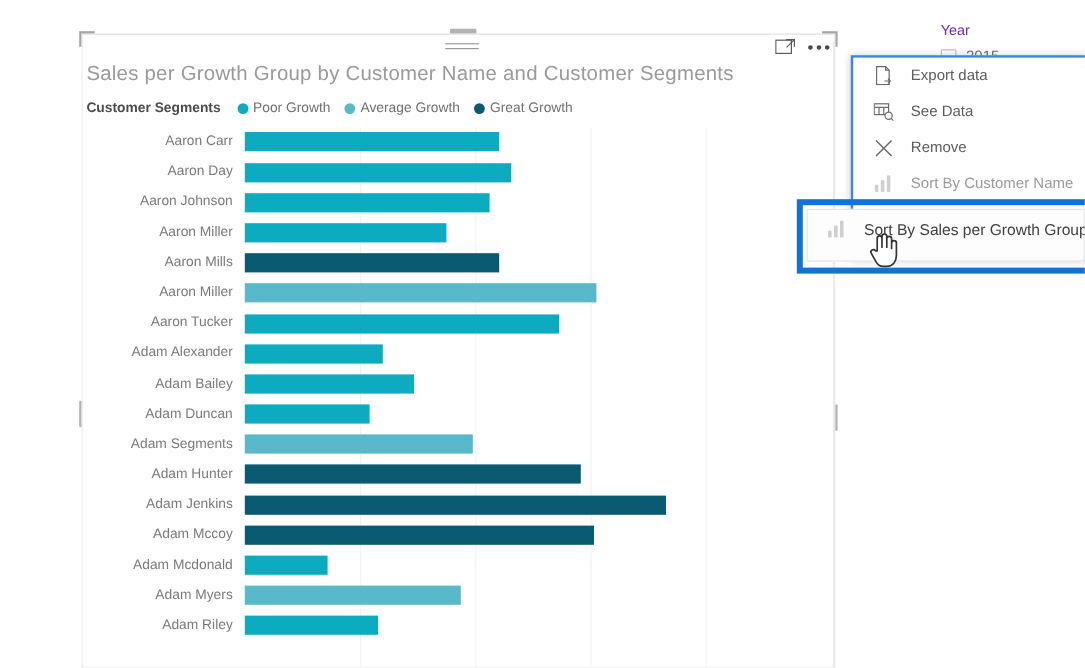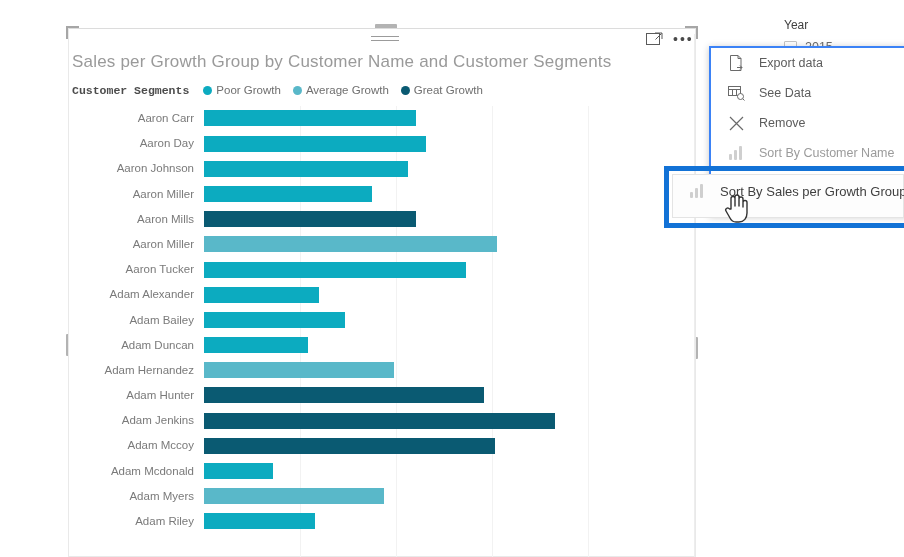--- a/index.html
+++ b/index.html
@@ -61,21 +61,21 @@
 
   
   #chart-title{
     position:absolute;left:72px;top:52px;width:560px;
     font-size:17px;color:#9a9a9a;letter-spacing:.2px;white-space:nowrap;
   }
   #legend{
     position:absolute;left:72px;top:82px;height:16px;
     display:flex;align-items:center;font-size:11.5px;
   }
-  #legend .legend-title{color:#4c4c4c;font-weight:bold;margin-right:14px;font-size:11.5px;font-family:Liberation Mono, monospace;}
+  #legend .legend-title{color:#4c4c4c;font-weight:bold;margin-right:14px;font-size:11.5px;}
   #legend .legend-item{display:flex;align-items:center;margin-right:12px;color:#6f6f6f;}
   #legend .dot{width:9px;height:9px;border-radius:50%;margin-right:4px;flex:0 0 auto;}
 
   #plot{
     position:absolute;left:72px;top:106px;width:620px;height:451px;
   }
   
   .gridline{position:absolute;top:0;width:1px;height:451px;background:#f2f2f2;}
 
   .rows{position:absolute;left:0;top:0;width:620px;}
@@ -84,21 +84,21 @@
     position:absolute;left:0;width:122px;text-align:right;
     font-size:11.5px;color:#7a7a7a;line-height:25.2px;
     white-space:nowrap;overflow:hidden;
   }
   .row .bar{
     position:absolute;left:132px;top:4.4px;height:16px;border-radius:0;
   }
 
   
   #slicer{position:absolute;left:780px;top:18px;width:124px;height:45px;}
-  #slicer .s-title{font-size:12px;color:#404040;margin:0 0 8px 4px;}
+  #slicer .s-title{font-size:12px;color:#6d28d9;margin:0 0 8px 4px;}
   #slicer .s-row{display:flex;align-items:center;margin-left:4px;}
   #slicer .s-box{
     width:11px;height:11px;border:1.5px solid #c4c4c4;margin-right:8px;border-radius:1px;
   }
   #slicer .s-lbl{font-size:12.5px;color:#6c6c6c;}
   #slicer-underline{
     position:absolute;left:760px;top:55px;width:144px;height:2px;background:#bcd4ec;
   }
 
   
@@ -252,21 +252,21 @@
         </div>
         <div class="row">
           <div class="cat">Adam Bailey</div>
           <div class="bar" style="background: rgb(12, 171, 192); width: 140.88px;"></div>
         </div>
         <div class="row">
           <div class="cat">Adam Duncan</div>
           <div class="bar" style="background: rgb(12, 171, 192); width: 104.4px;"></div>
         </div>
         <div class="row">
-          <div class="cat">Adam Hernandez</div>
+          <div class="cat">Adam Segments</div>
           <div class="bar" style="background: rgb(89, 184, 201); width: 189.84px;"></div>
         </div>
         <div class="row">
           <div class="cat">Adam Hunter</div>
           <div class="bar" style="background: rgb(10, 90, 114); width: 279.6px;"></div>
         </div>
         <div class="row">
           <div class="cat">Adam Jenkins</div>
           <div class="bar" style="background: rgb(10, 90, 114); width: 350.88px;"></div>
         </div>

